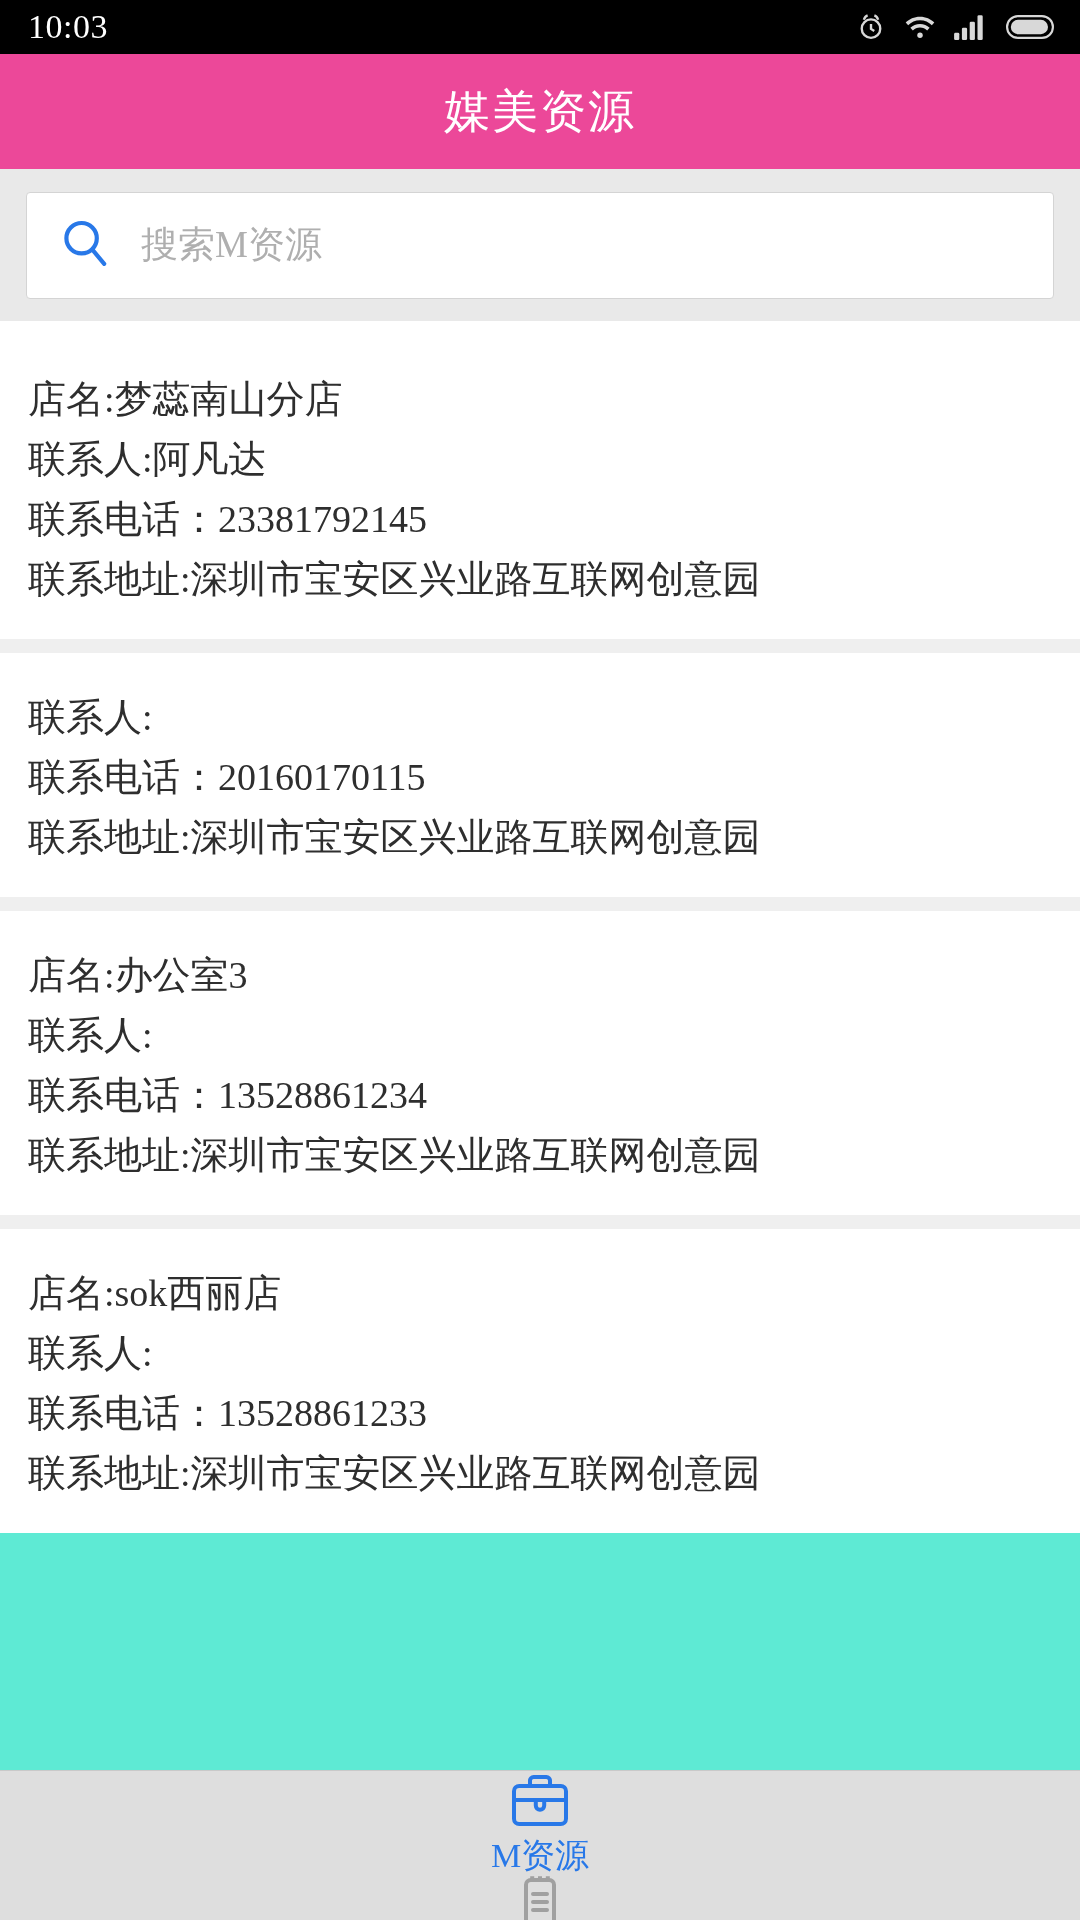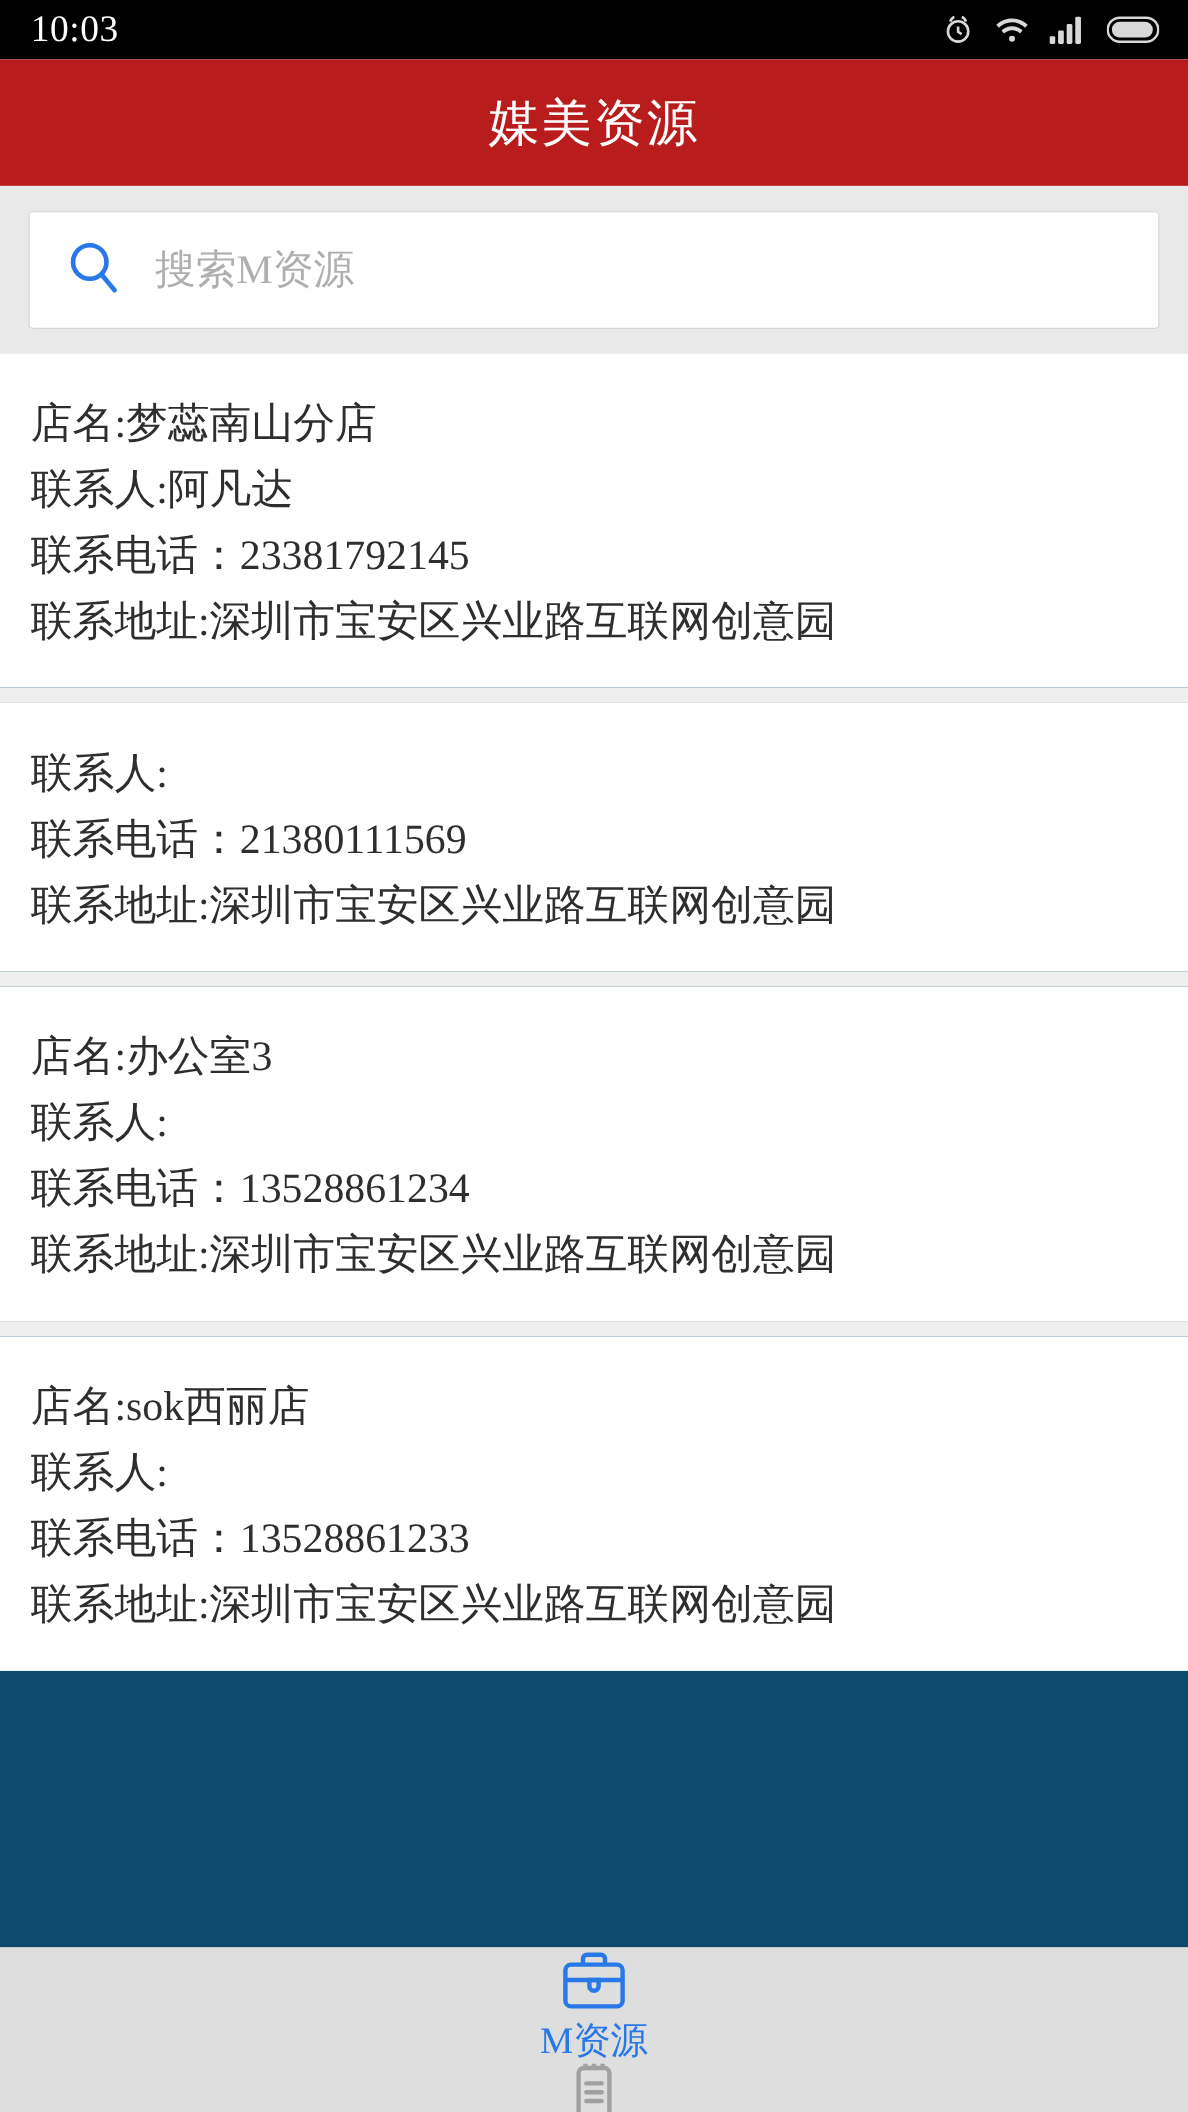--- a/index.html
+++ b/index.html
@@ -33,21 +33,21 @@
   }
   .status-icons {
     margin-left:auto;
     display:flex; align-items:center; gap:18px;
   }
   .status-icons svg { display:block; }
 
   
   .appbar {
     flex:0 0 115px; height:115px;
-    background:#b91c1c;
+    background:#ec4899;
     display:flex; align-items:center; justify-content:center;
   }
   .appbar-title {
     color:#ffffff;
     font-size:46px;
     font-weight:400;
     letter-spacing:2px;
   }
 
   
@@ -67,22 +67,23 @@
   }
   .search-icon { flex:0 0 auto; display:block; margin-right:28px; }
   .search-placeholder {
     color:#AFAFAF;
     font-size:37px;
   }
 
   
   .list {
     flex:1 1 auto;
-    background:#0c4a6e;
+    background:#5eead4;
     overflow:hidden;
+    margin-top:14px;
   }
   .card {
     background:#ffffff;
     padding:34px 28px 30px 28px;
   }
   .card-line {
     font-size:38px;
     color:#2E2E2E;
     line-height:1.58;
     white-space:nowrap;
@@ -177,21 +178,21 @@
     <div class="card">
       <div class="card-line">店名:梦蕊南山分店</div>
       <div class="card-line">联系人:阿凡达</div>
       <div class="card-line">联系电话：23381792145</div>
       <div class="card-line">联系地址:深圳市宝安区兴业路互联网创意园</div>
     </div>
     <div class="divider"></div>
 
     <div class="card">
       <div class="card-line">联系人:</div>
-      <div class="card-line">联系电话：21380111569</div>
+      <div class="card-line">联系电话：20160170115</div>
       <div class="card-line">联系地址:深圳市宝安区兴业路互联网创意园</div>
     </div>
     <div class="divider"></div>
 
     <div class="card">
       <div class="card-line">店名:办公室3</div>
       <div class="card-line">联系人:</div>
       <div class="card-line">联系电话：13528861234</div>
       <div class="card-line">联系地址:深圳市宝安区兴业路互联网创意园</div>
     </div>

